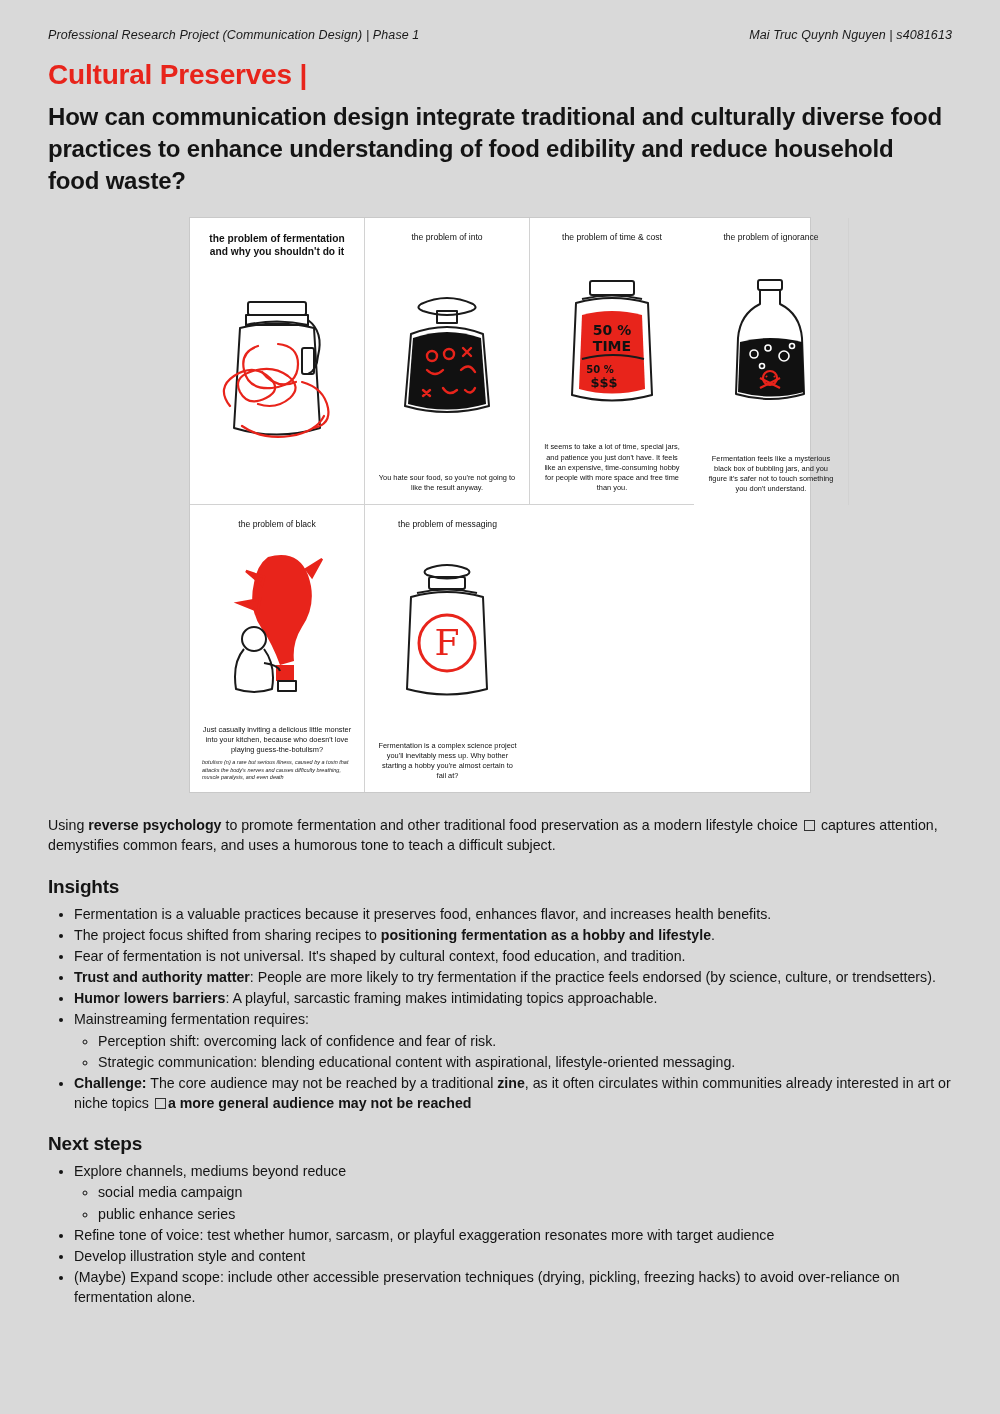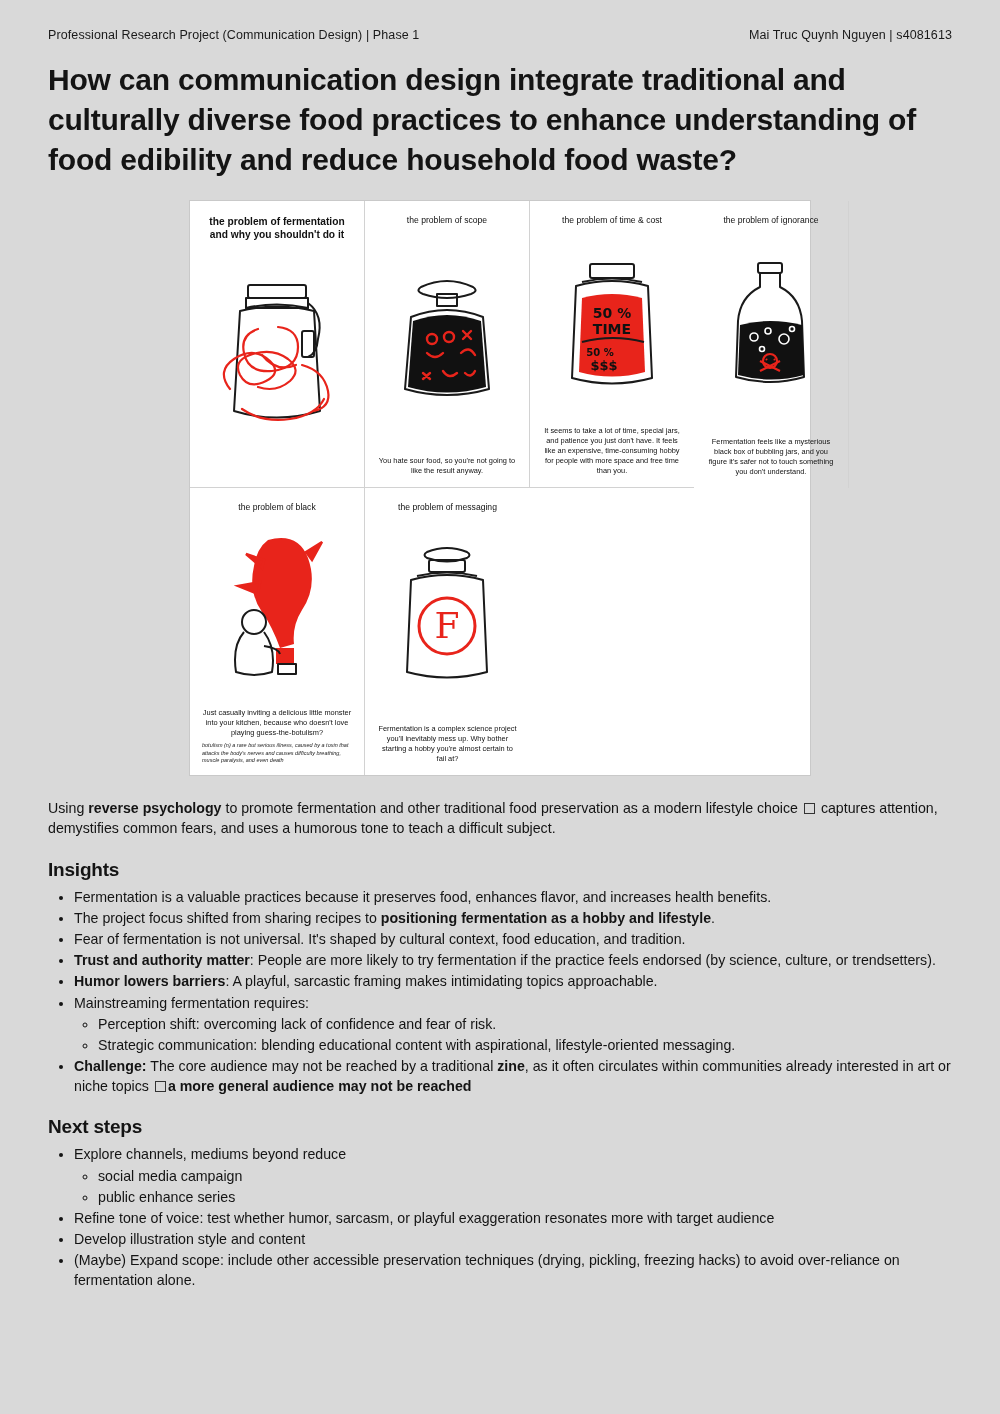--- a/index.html
+++ b/index.html
@@ -7,26 +7,26 @@
     width:1000px; height:1414px;
     background:#d9d9d9;
     font-family:"Liberation Sans", sans-serif;
     color:#141414;
     -webkit-font-smoothing:antialiased;
   }
   .page { position:relative; width:1000px; height:1414px; box-sizing:border-box; padding:28px 48px 0 48px; }
 
   
   .hdr { display:flex; justify-content:space-between; align-items:baseline; font-size:12.5px; color:#1a1a1a; letter-spacing:.1px; }
-  .hdr-left, .hdr-right { white-space:nowrap; }
+  .hdr-left, .hdr-right { white-space:nowrap;font-style:italic; }
 
   
   .title-block { margin-top:18px; }
   .brand { color:#e8241b; font-size:28px; font-weight:bold; letter-spacing:-.2px; line-height:1.1; }
-  .question { margin-top:10px; font-size:30px; font-weight:bold; line-height:1.33; letter-spacing:-.2px; max-width:900px; }
+  .question { margin-top:10px; font-size:24px; font-weight:bold; line-height:1.33; letter-spacing:-.2px; max-width:900px; }
 
   
   .zine-wrap { margin:20px auto 0 auto; width:620px; background:#ffffff; border:1px solid #c9c9c9; }
   .zine-grid { display:grid; grid-template-columns:1fr 1fr 1fr 1fr; grid-template-rows:287px 287px; }
   .cell { position:relative; border-right:1px solid #d2d2d2; border-bottom:1px solid #d2d2d2; box-sizing:border-box; padding:14px 12px 10px 12px; display:flex; flex-direction:column; align-items:center; }
   .cell:nth-child(3n) { border-right:none; }
   .cell:nth-child(n+4) { border-bottom:none; }
   .cell-head { font-size:8.6px; text-align:center; line-height:1.3; color:#111; }
   .cell-head.bold { font-weight:bold; font-size:10.2px; }
   .art { flex:1 1 auto; width:100%; display:flex; align-items:center; justify-content:flex-start; }
@@ -56,20 +56,21 @@
 <body>
 
 <div class="page">
 
   <div class="hdr">
     <div class="hdr-left">Professional Research Project (Communication Design) | Phase 1</div>
     <div class="hdr-right">Mai Truc Quynh Nguyen | s4081613</div>
   </div>
 
   <div class="title-block">
+    <div class="brand">Cultural Preserves |</div>
     <div class="question">How can communication design integrate traditional and culturally diverse food practices to enhance understanding of food edibility and reduce household food waste?</div>
   </div>
 
   <div class="zine-wrap">
     <div class="zine-grid">
 
       <div class="cell">
         <div class="cell-head bold">the problem of fermentation and why you shouldn't do it</div>
         <div class="art">
           <svg class="jar" width="150" height="180" viewBox="0 0 150 180">
@@ -87,21 +88,21 @@
               <path d="M100 96 q22 6 26 26 q3 16 -14 20"></path>
               <path d="M40 140 q20 14 48 10 q26 -4 34 -20"></path>
               <path d="M60 86 q14 18 34 10"></path>
             </g>
           </svg>
         </div>
         <div class="cell-cap"></div>
       </div>
 
       <div class="cell">
-        <div class="cell-head">the problem of scope</div>
+        <div class="cell-head">the problem of into</div>
         <div class="art">
           <svg class="jar" width="140" height="160" viewBox="0 0 140 160">
             <g fill="none" stroke="#1a1a1a" stroke-width="2" stroke-linejoin="round">
               <path d="M44 26 q26 -12 52 0 q6 4 -2 7 q-24 8 -48 0 q-8 -3 -2 -7 z"></path>
               <rect x="60" y="33" width="20" height="12"></rect>
               <path d="M34 56 q36 -14 72 0 l6 72 q-42 12 -84 0 z"></path>
             </g>
             <path d="M36 60 q34 -12 68 0 l5 66 q-39 11 -78 0 z" fill="#111111"></path>
             <g stroke="#e8241b" stroke-width="2.4" fill="none" stroke-linecap="round">
               <circle cx="55" cy="78" r="5"></circle>

